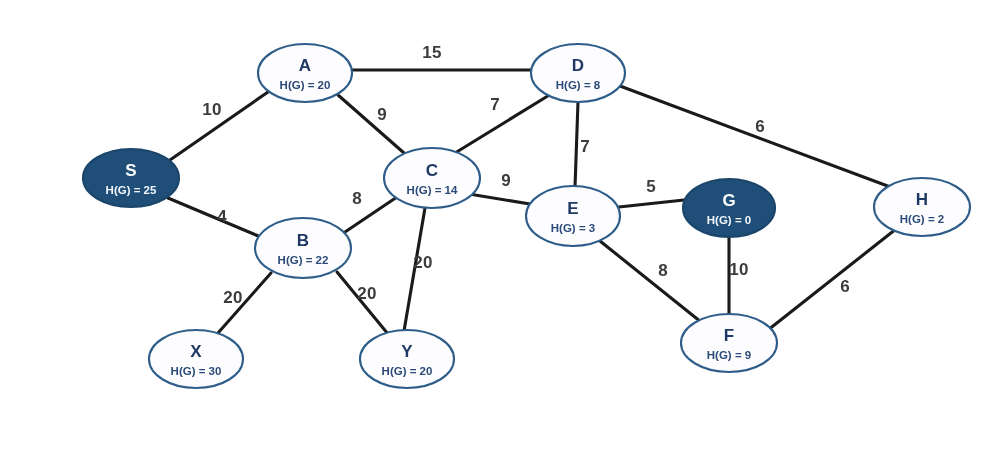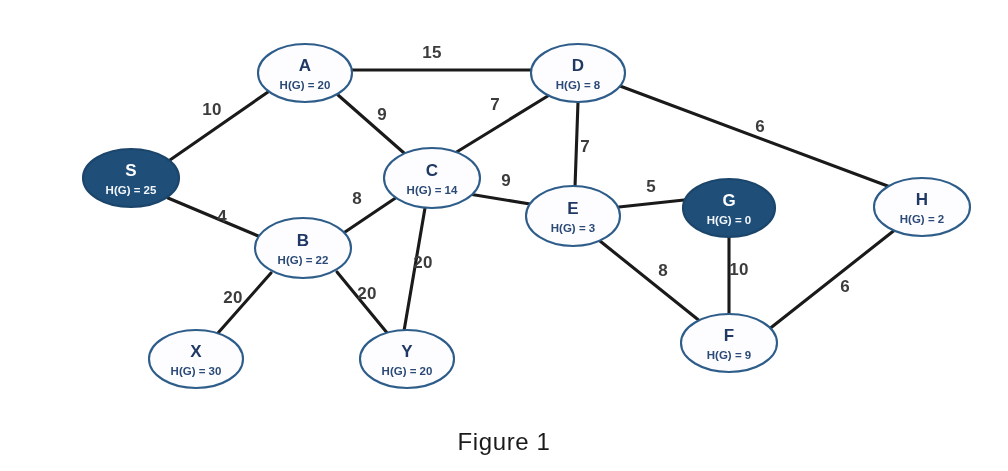--- a/index.html
+++ b/index.html
@@ -179,15 +179,14 @@
           <text class="node-h-light" x="196" y="375">H(G) = 30</text>
         </g>
         <g>
           <ellipse class="node-ellipse-light" cx="407" cy="359" rx="47" ry="29"></ellipse>
           <text class="node-id-light" x="407" y="357">Y</text>
           <text class="node-h-light" x="407" y="375">H(G) = 20</text>
         </g>
       </g>
   </svg>
 
-  <div class="figure-caption" style="top: 428px;">Figure 1</div>
 
 </div>
 
 </body></html>

